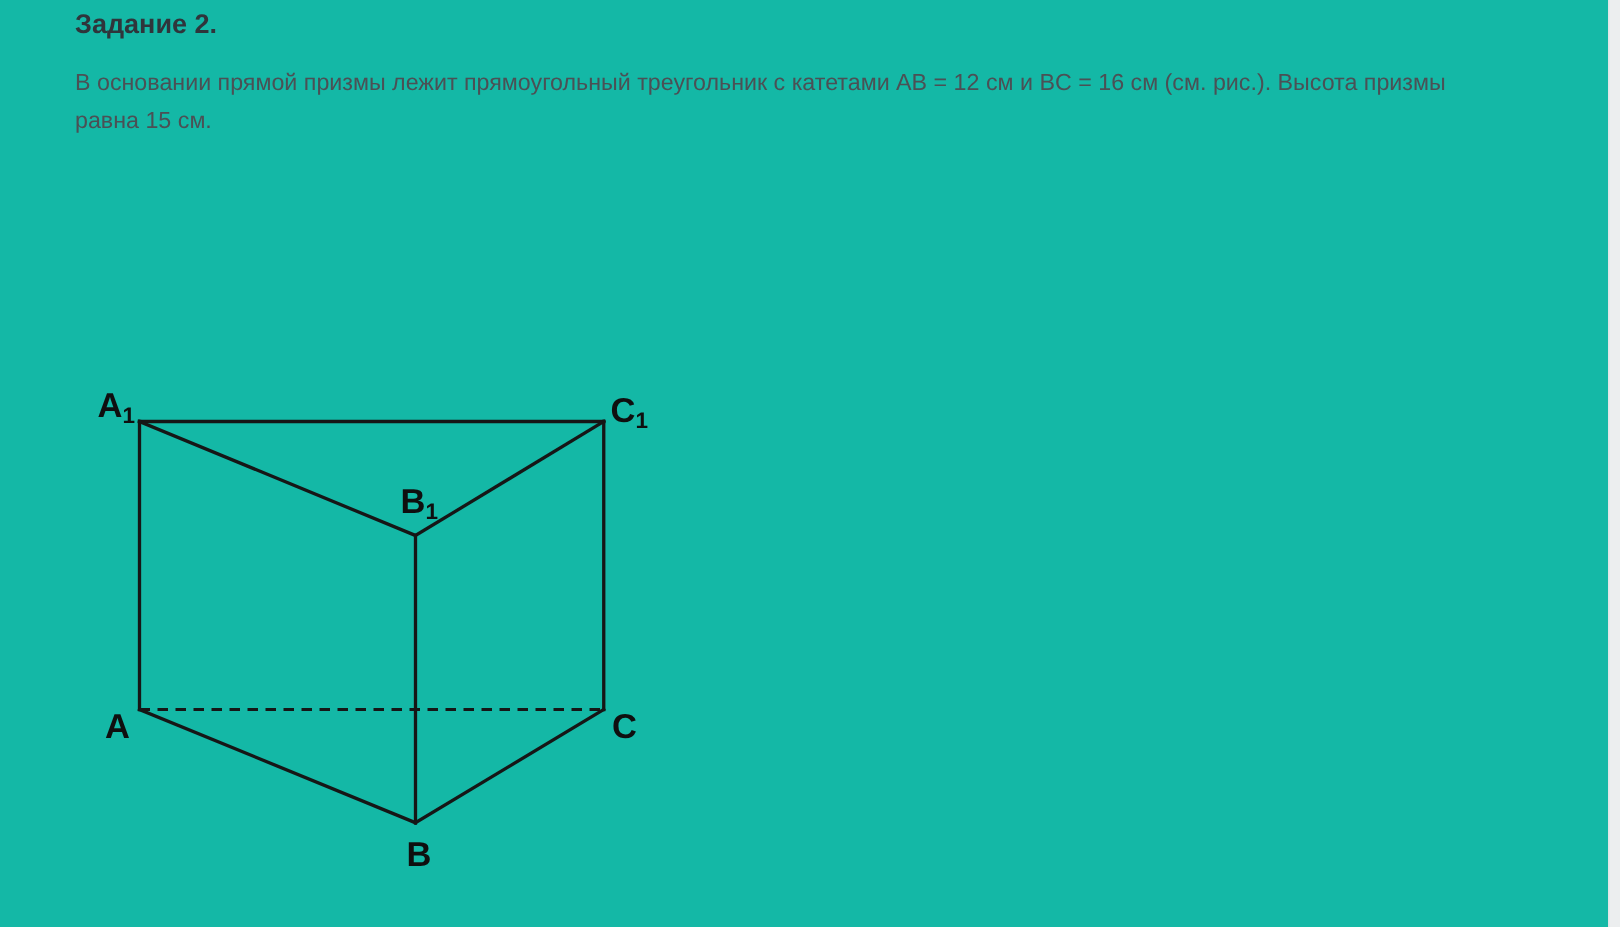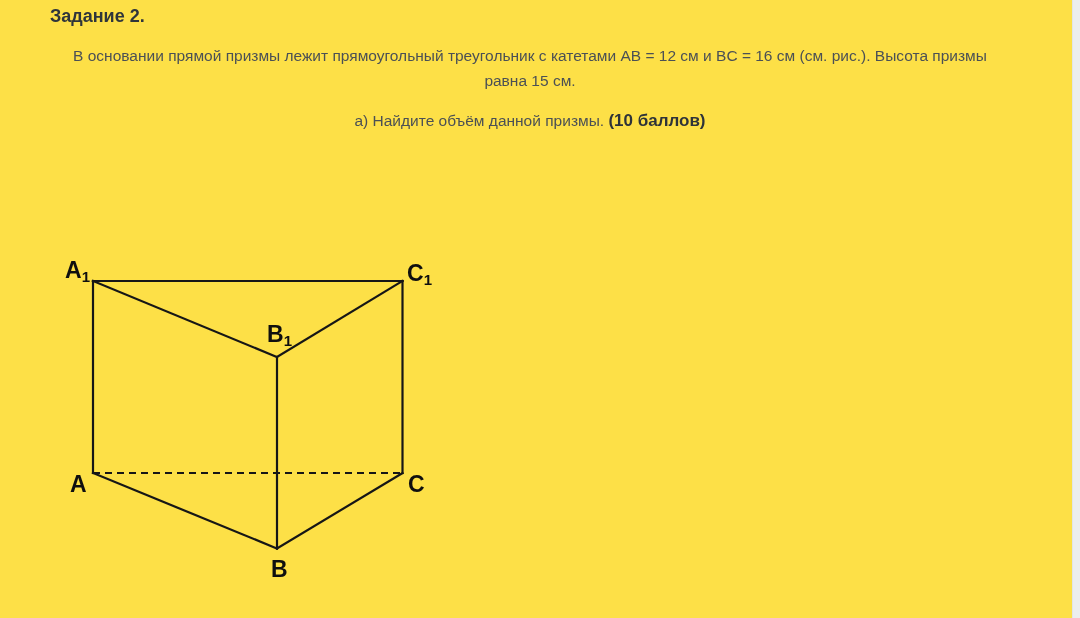--- a/index.html
+++ b/index.html
@@ -8,41 +8,40 @@
     background: #ffffff;
     font-family: "Liberation Sans", "DejaVu Sans", sans-serif;
     overflow: hidden;
     position: relative;
     color: #4b5055;
   }
   .page {
     position: relative;
     width: 1080px;
     height: 618px;
-    background: #fde047;
+    background: #14b8a6;
   }
   .content {
     position: absolute;
     left: 50px;
     top: 0;
     width: 960px;
   }
   .task-title {
     margin-top: 5px;
     font-size: 18px;
     line-height: 22px;
     font-weight: 700;
     color: #2f353b;
   }
   p.para {
     margin-top: 16px;
     font-size: 15.5px;
     line-height: 25px;
     color: #4b5055;
-    text-align: center;
   }
   p.item { margin-top: 15px; }
   .points {
     font-weight: 700;
     font-size: 17px;
     color: #2e3339;
   }
   sub.inline-sub {
     font-size: 11px;
     line-height: 0;
@@ -86,23 +85,20 @@
 
 <div class="page">
   <div class="content">
 
     <div class="task-title">Задание 2.</div>
 
     <p class="para">
       <span>В основании прямой призмы лежит прямоугольный треугольник с катетами AB = 12 см и BC = 16 см (см. рис.). Высота призмы равна 15 см.</span>
     </p>
 
-    <p class="para item">
-      <span>а) Найдите объём данной призмы. </span><span class="points">(10 баллов)</span>
-    </p>
 
 
   </div>
 
   <svg class="figure-svg" width="420" height="340" viewBox="0 0 420 340">
 
     <line class="edge" x1="53" y1="31" x2="362.5" y2="31"></line>
     <line class="edge" x1="53" y1="31" x2="237" y2="107"></line>
     <line class="edge" x1="237" y1="107" x2="362.5" y2="31"></line>
 

